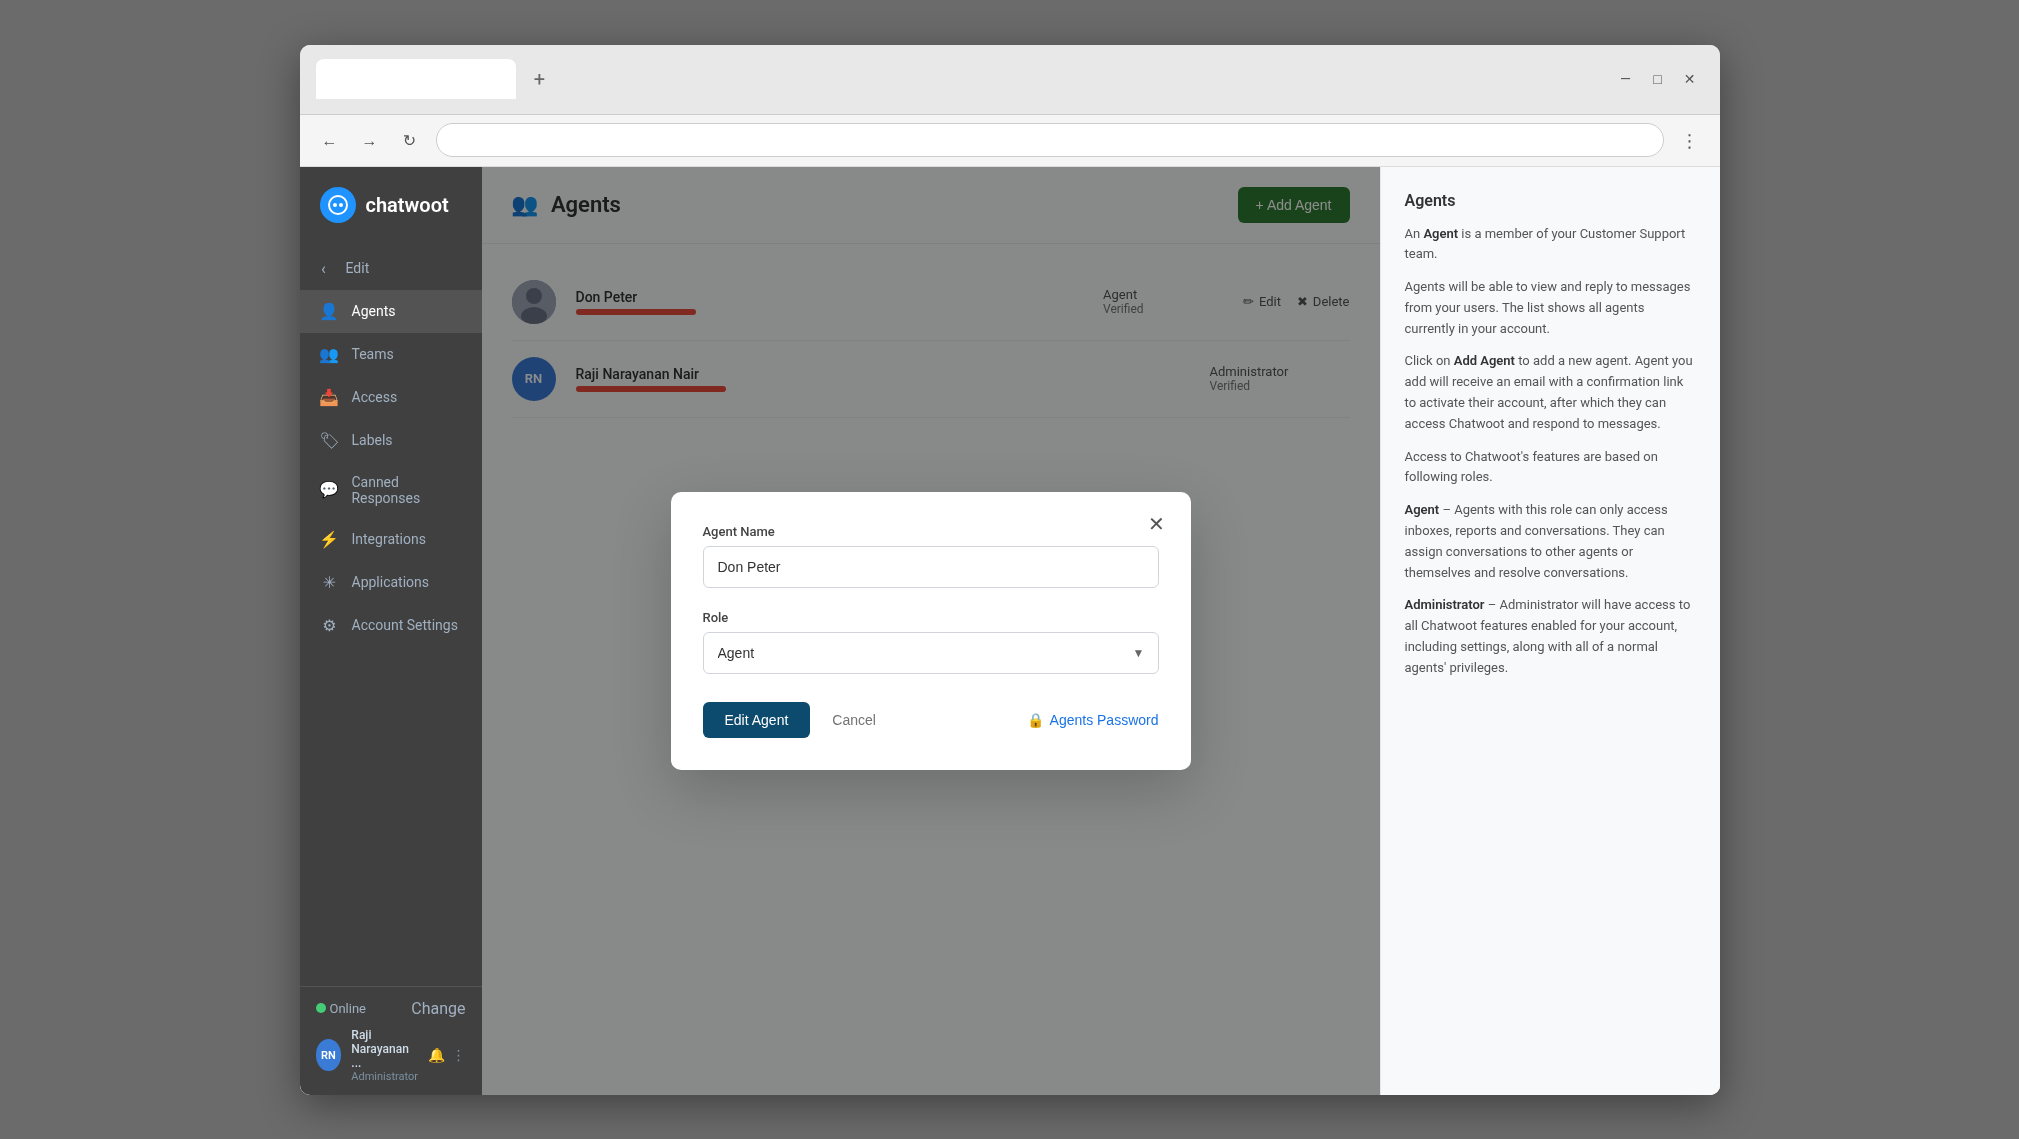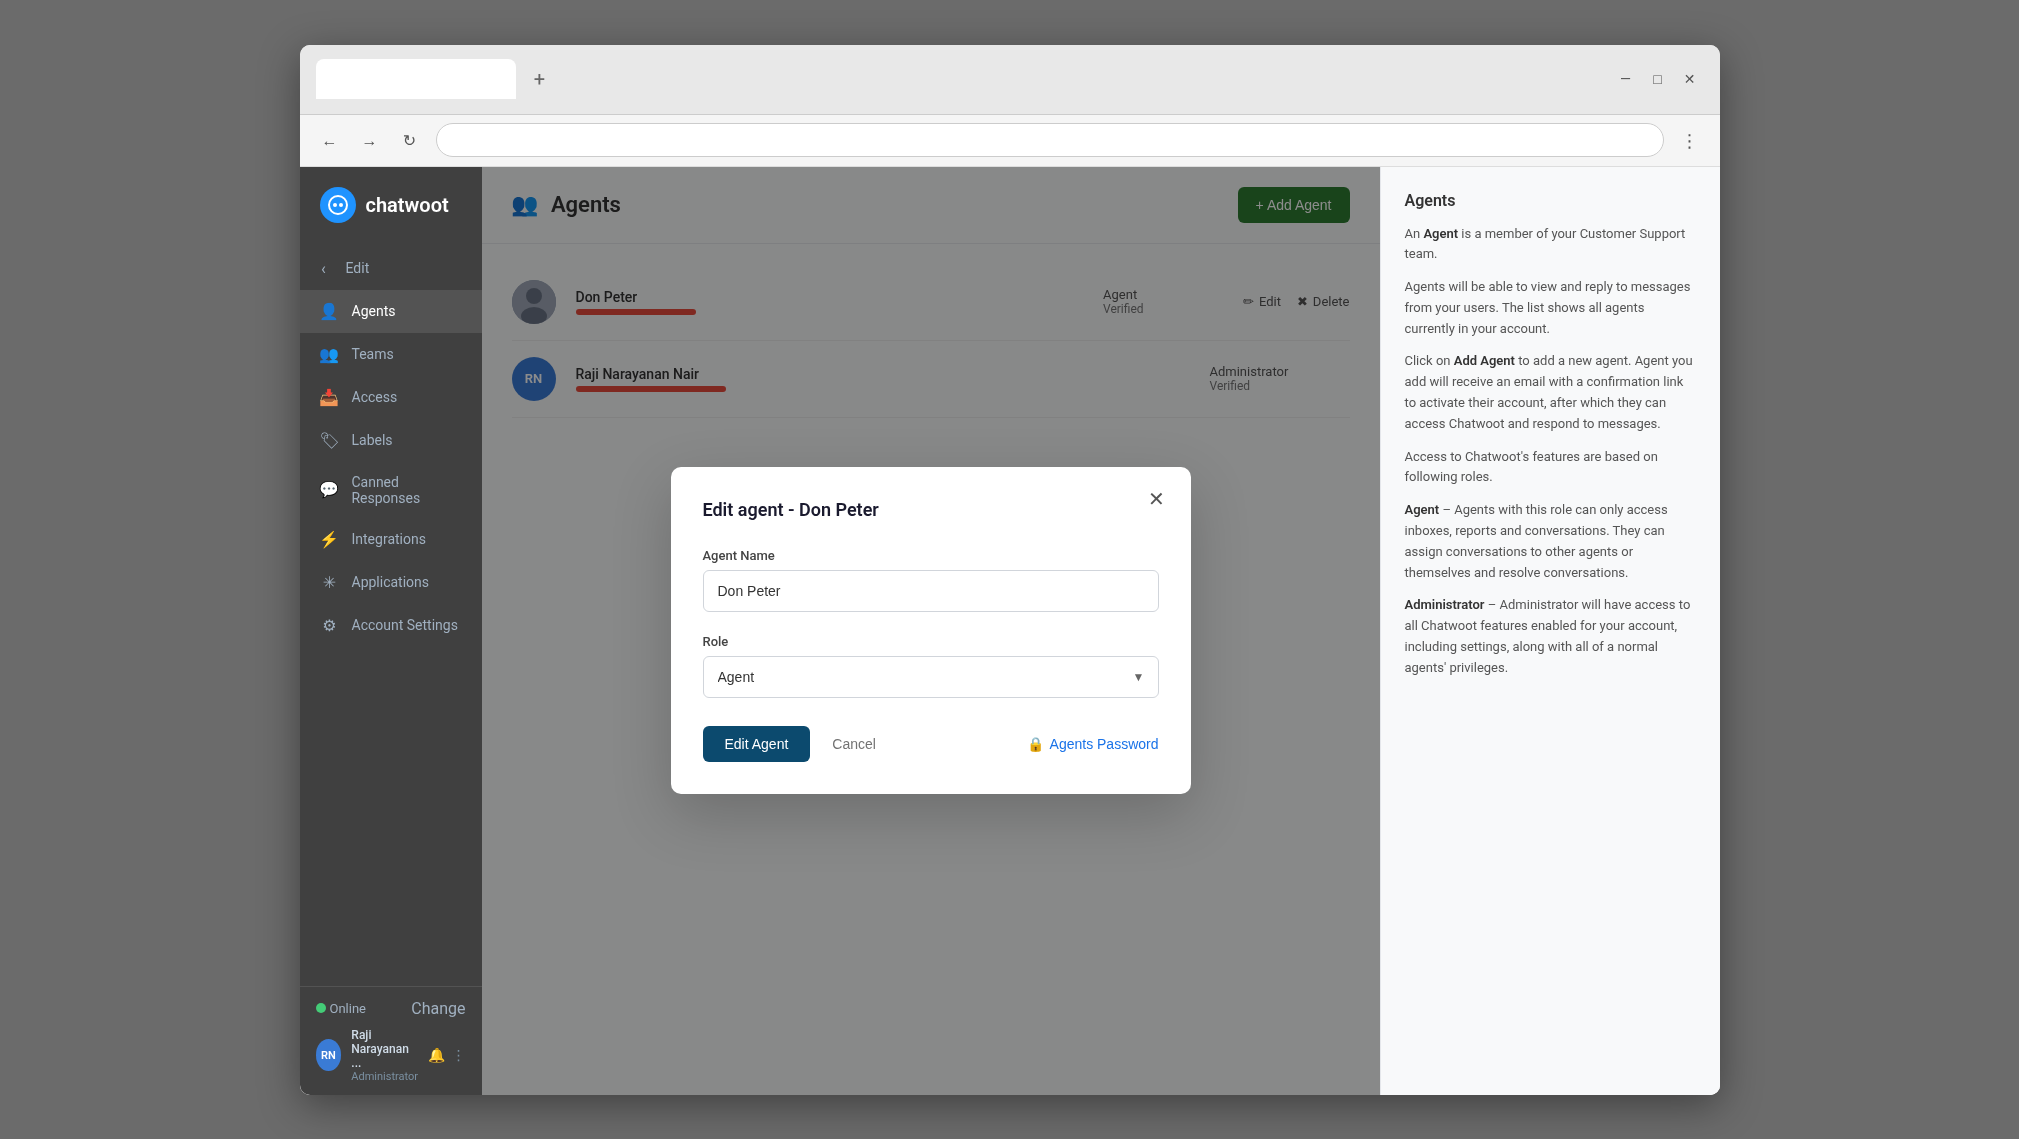--- a/index.html
+++ b/index.html
@@ -657,21 +657,20 @@
             <div class="agent-status">Verified</div>
           </div>
           <div class="agent-actions">
           </div>
         </div>
       </div>
 
       <div class="modal-overlay">
         <div class="modal">
           <button class="modal-close">✕</button>
-          <div class="modal-title">Edit agent - Don Peter</div>
           <div class="form-group">
             <label class="form-label">Agent Name</label>
             <input class="form-input" type="text" value="Don Peter" style="">
           </div>
           <div class="form-group">
             <label class="form-label">Role</label>
             <div class="select-wrapper">
               <select class="form-select">
                 <option value="Agent">Agent</option>
                 <option value="Administrator">Administrator</option>

